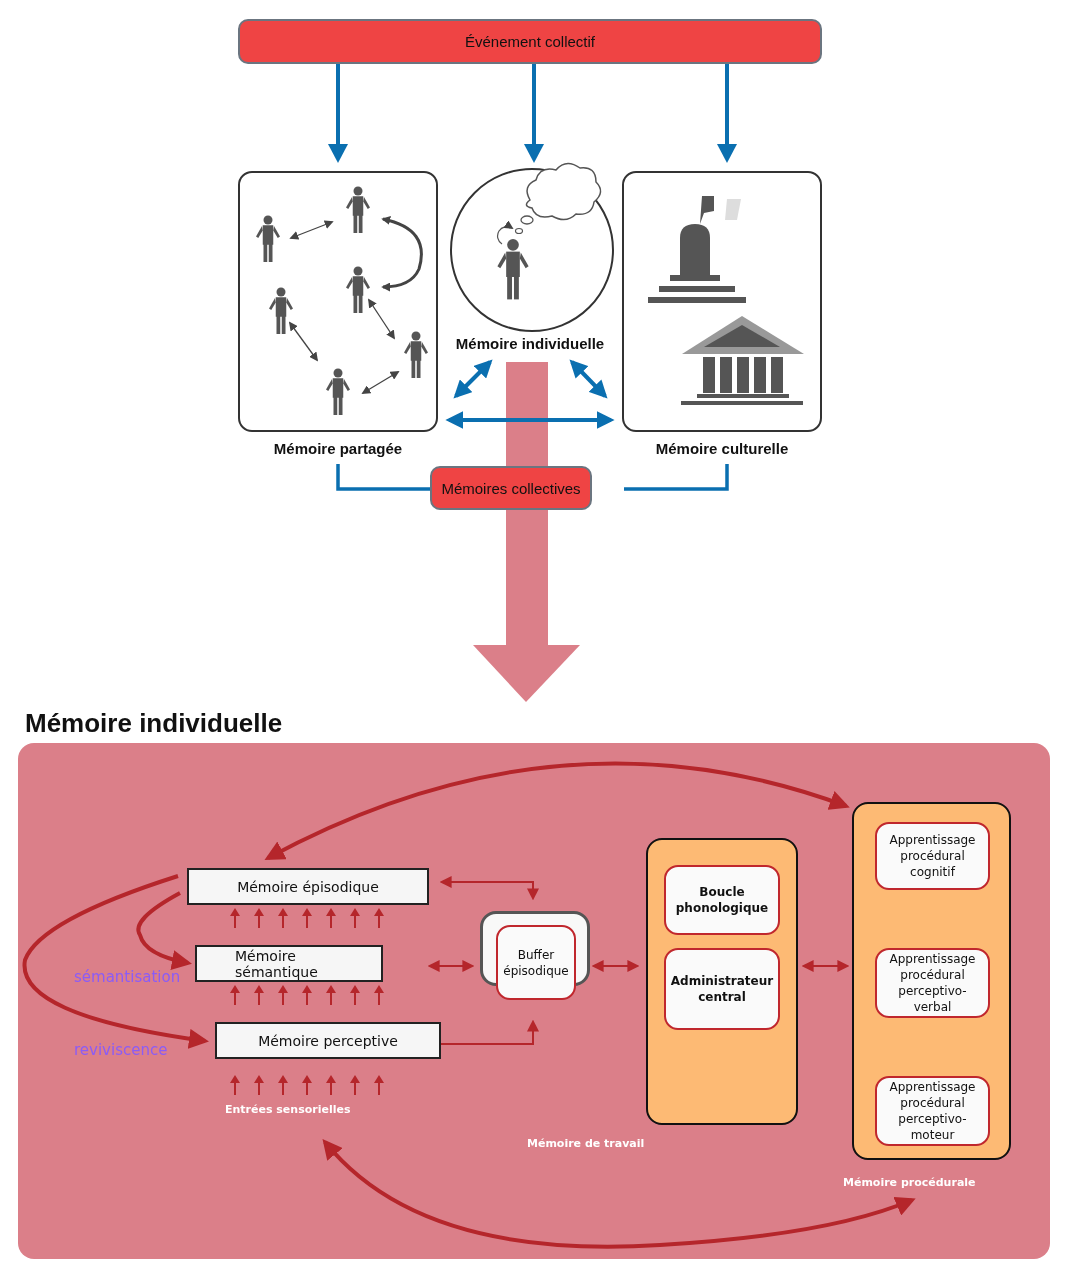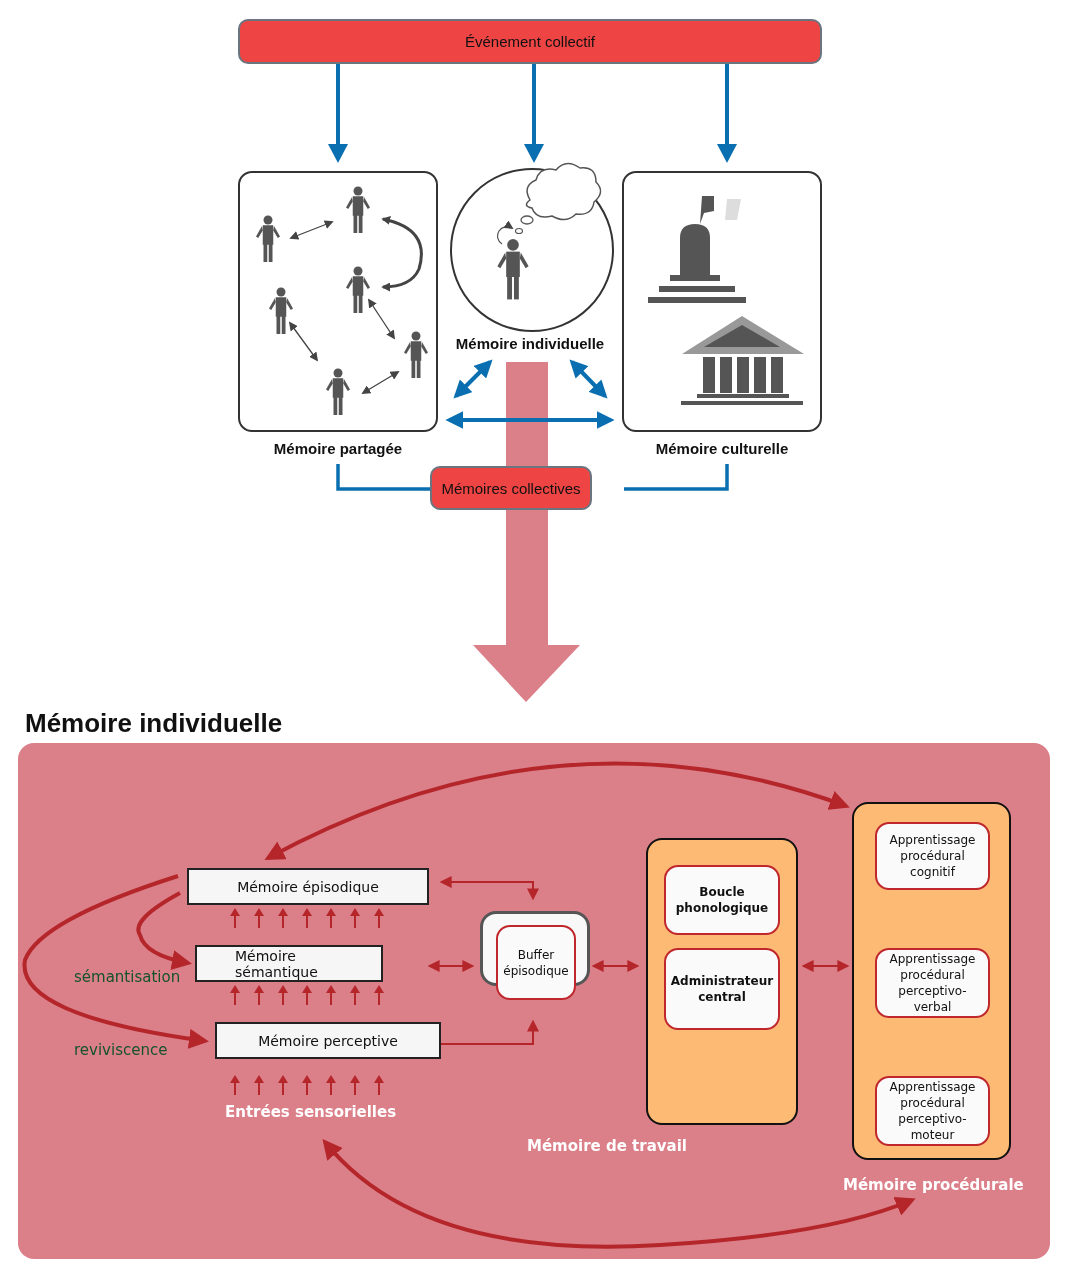--- a/index.html
+++ b/index.html
@@ -7,22 +7,22 @@
   #diagram { position: absolute; left: 0; top: 0; }
   .abs { position: absolute; box-sizing: border-box; }
   .gray-box { background: #ef4444; border: 2px solid #6b7580; border-radius: 10px; display: flex; align-items: center; justify-content: center; font-size: 15px; color: #111; }
   .frame { border: 2px solid #333; border-radius: 14px; background: #fff; }
   .cap { font-size: 15px; font-weight: bold; color: #111; text-align: center; white-space: nowrap; }
   .title-big { font-size: 26px; font-weight: bold; color: #111; }
   .mem-box { background: #f6f6f6; border: 2px solid #222; display: flex; align-items: center; justify-content: center; font-family: "DejaVu Sans", sans-serif; font-size: 14px; color: #111; }
   .white-frame { background: #fdba74; border: 2.5px solid #111; border-radius: 16px; }
   .red-box { background: #fafafa; border: 2.5px solid #c0272d; border-radius: 14px; display: flex; align-items: center; justify-content: center; text-align: center; font-family: "DejaVu Sans", sans-serif; font-size: 12px; line-height: 16px; color: #111; padding: 2px 4px; }
   .buffer-frame { background: #f8f8f8; border: 3px solid #555; border-radius: 16px; }
-  .white-label { color: #fff; font-family: "DejaVu Sans", sans-serif; font-weight: bold; font-size: 15px; white-space: nowrap; }
-  .white-label-light { color: #14532d; font-family: "DejaVu Sans", sans-serif; font-size: 15px; white-space: nowrap; }
+  .white-label { color: #fff; font-family: "DejaVu Sans", sans-serif; font-weight: bold; font-size: 11px; white-space: nowrap; }
+  .white-label-light { color: #8b5cf6; font-family: "DejaVu Sans", sans-serif; font-size: 15px; white-space: nowrap; }
 </style>
 </head>
 <body>
 
 <svg id="diagram" width="1068" height="1280" viewBox="0 0 1068 1280">
   <defs>
     <marker id="blueHead" markerWidth="8" markerHeight="8" refX="6" refY="4" orient="auto" markerUnits="userSpaceOnUse"></marker>
     <marker id="redHead" viewBox="0 0 10 10" refX="8" refY="5" markerWidth="20" markerHeight="20" orient="auto-start-reverse" markerUnits="userSpaceOnUse">
       <path d="M0,0 L10,5 L0,10 z" fill="#b5262b"></path>
     </marker>

